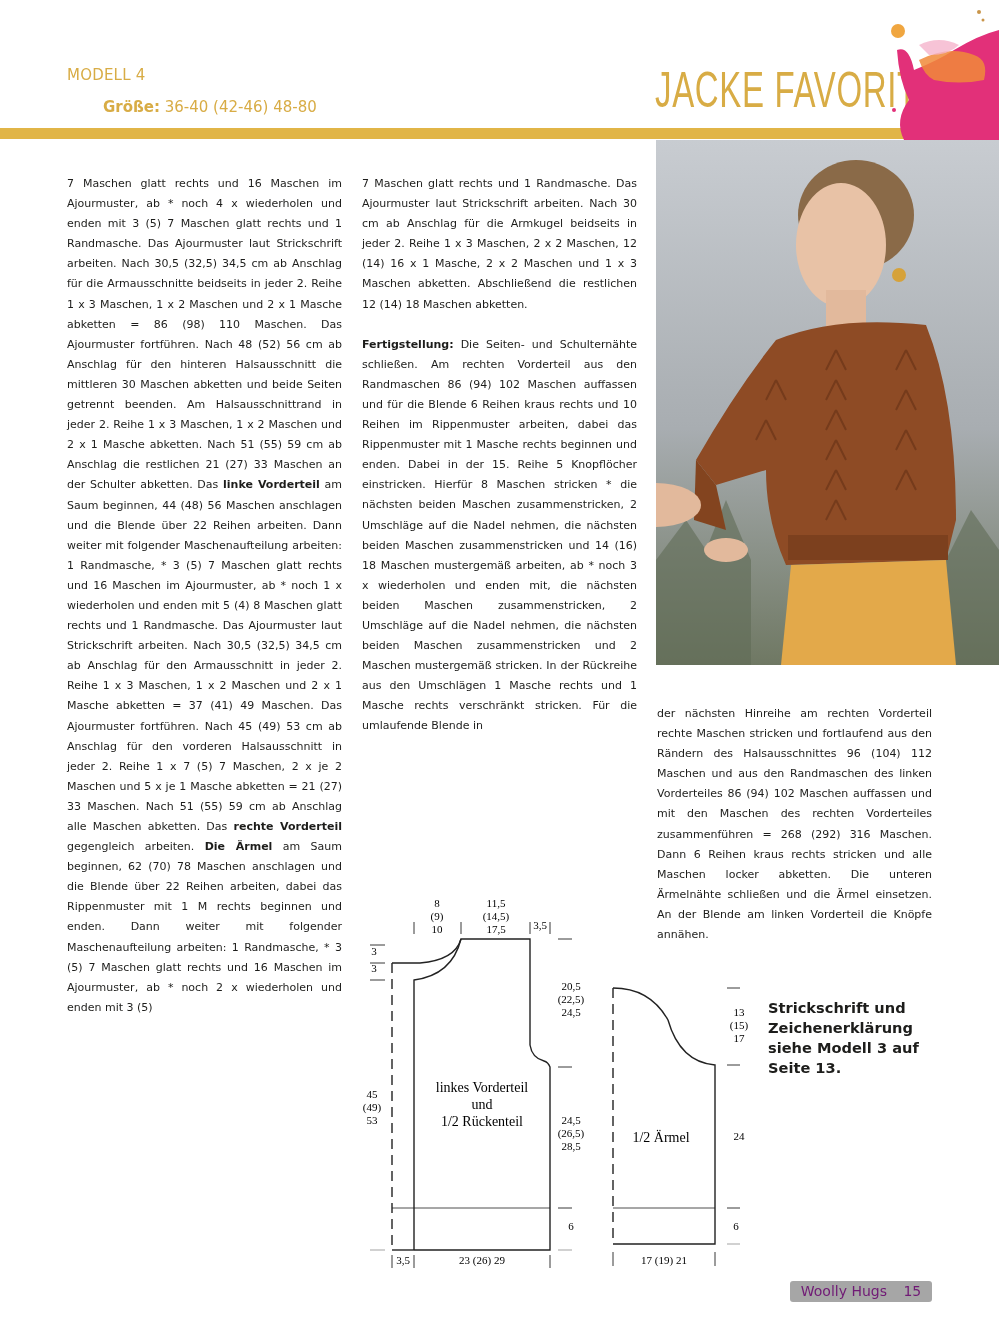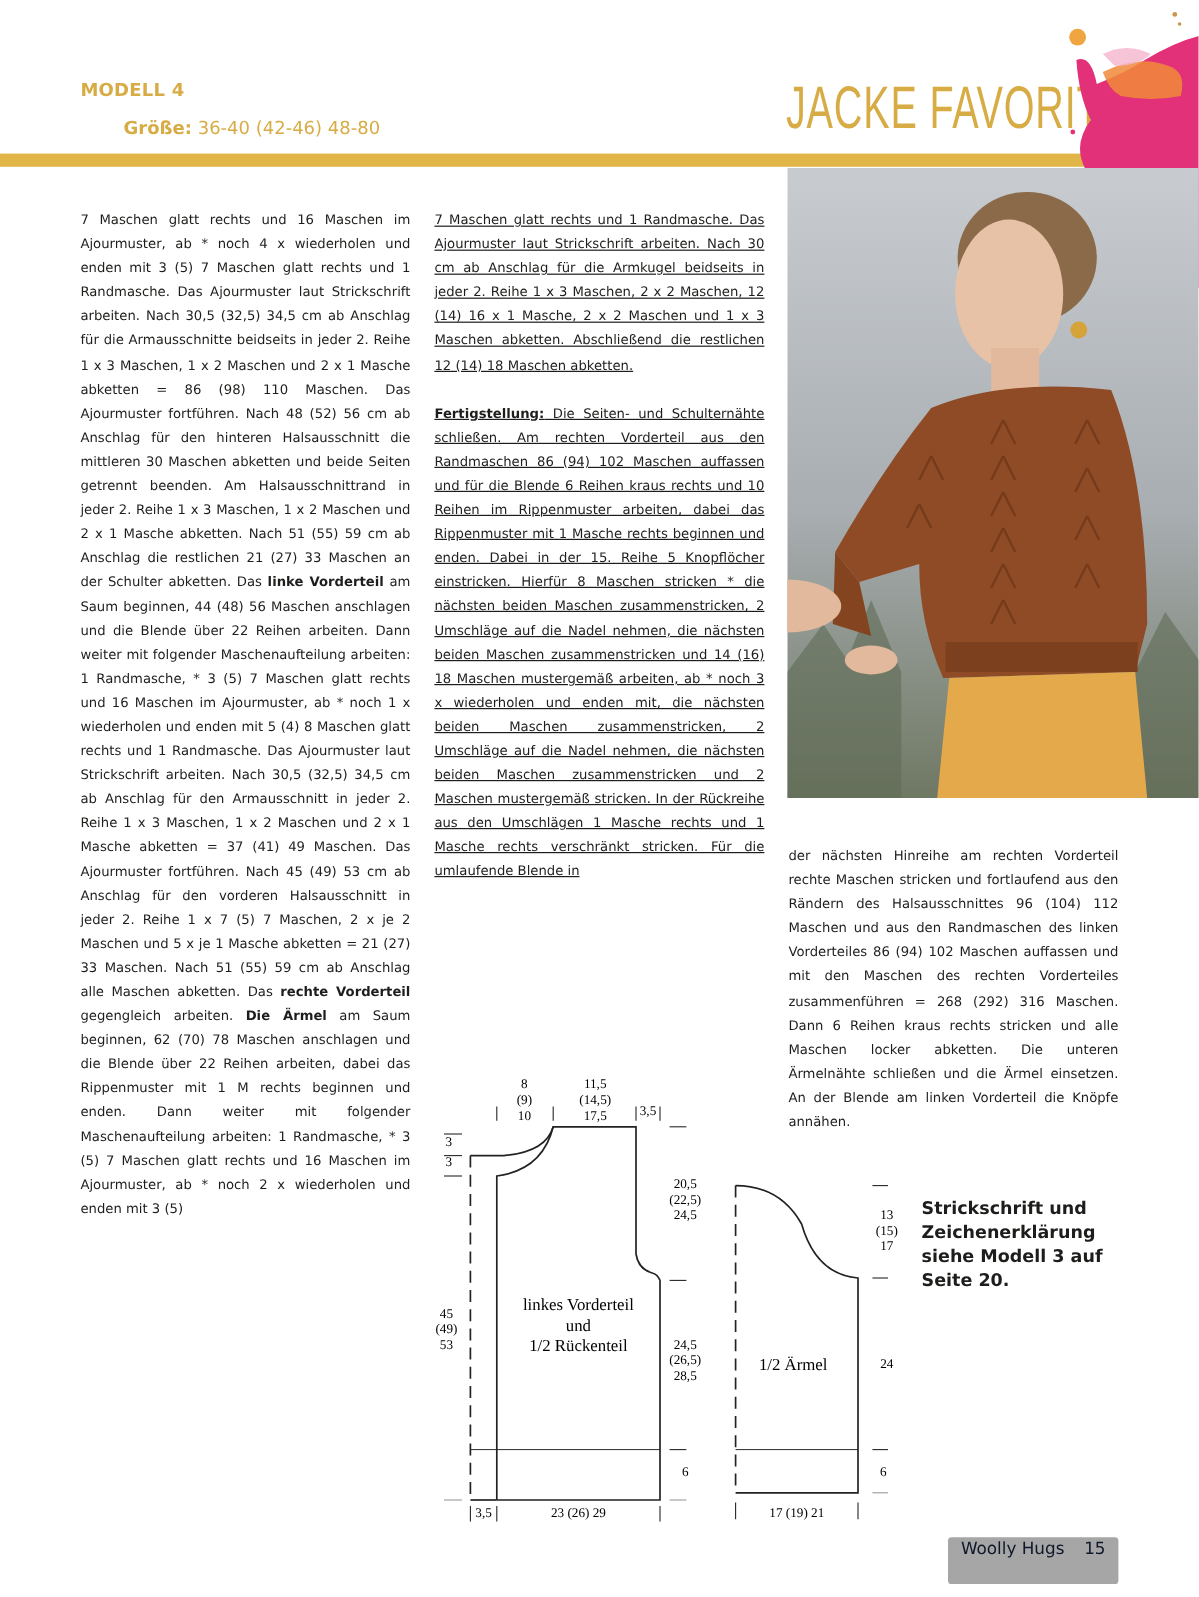--- a/index.html
+++ b/index.html
@@ -1,31 +1,31 @@
 <!DOCTYPE html>
 <html><head>
 <meta charset="utf-8">
 <style>
   html, body { margin:0; padding:0; background:#ffffff; }
   body { width:999px; height:1331px; position:relative; overflow:hidden; font-family:"DejaVu Sans", sans-serif; color:#1d1d1b; }
-  .model { position:absolute; left:67px; top:66px; font-size:15px; font-weight:bold; color:#d8ac45; letter-spacing:0.2px; }
+  .model { position:absolute; left:67px; top:66px; font-size:15px; font-weight:normal; color:#d8ac45; letter-spacing:0.2px; }
   .size { position:absolute; left:67px; top:98px; font-size:15px; color:#d8ac45; }
   .size b { font-weight:bold;margin-left:36px; }
   .title { position:absolute; left:655px; top:62px; font-family:"Liberation Sans Narrow","Liberation Sans", sans-serif; font-size:50px; line-height:56px; color:#d8ac45; transform:scaleX(0.66); transform-origin:left top; letter-spacing:1px; white-space:nowrap; }
   .rule { position:absolute; left:0; top:128px; width:930px; height:11px; background:#e1b547; }
   .splash { position:absolute; right:0; top:0; width:120px; height:240px; }
   .photo { position:absolute; left:656px; top:140px; width:343px; height:525px; overflow:hidden; }
   .col { position:absolute; font-size:11px; line-height:20.1px; text-align:justify; hyphens:manual; }
   .col p { margin:0; }
   .c1 { left:67px; top:174px; width:275px; }
-  .c2 { left:362px; top:174px; width:275px;text-decoration:underline; }
+  .c2 { left:362px; top:174px; width:275px; }
   .c3 { left:657px; top:704px; width:275px; }
   .note { position:absolute; left:768px; top:998px; width:165px; font-size:14.6px; font-weight:bold; line-height:20px; }
   .diagram { position:absolute; left:355px; top:890px; width:400px; height:390px; font-family:"Liberation Serif", serif; }
-  .footer { position:absolute; left:790px; top:1281px; width:142px; height:39px; background:#a6a6a6; border-radius:3px; color:#0f172a; font-size:14px; line-height:21px; text-align:center; }
+  .footer { position:absolute; left:790px; top:1281px; width:142px; height:21px; background:#a6a6a6; border-radius:3px; color:#701a75; font-size:14px; line-height:21px; text-align:center; }
   .footer span { margin:0 6px; }
 </style>
 </head>
 <body>
 
 <div class="model">MODELL 4</div>
 <div class="size"><b>Größe:</b> <span>36-40 (42-46) 48-80</span></div>
 <div class="title">JACKE FAVORIT</div>
 <div class="rule"></div>
 
@@ -83,21 +83,21 @@
 
 <div class="col c2">
   <p>7 Maschen glatt rechts und 1 Randmasche. Das Ajourmuster laut Strickschrift arbeiten. Nach 30 cm ab Anschlag für die Armkugel beidseits in jeder 2. Reihe 1 x 3 Maschen, 2 x 2 Maschen, 12 (14) 16 x 1 Masche, 2 x 2 Maschen und 1 x 3 Maschen abketten. Abschließend die restlichen 12 (14) 18 Maschen abketten.</p>
   <p style="margin-top:20px;"><b>Fertigstellung:</b><span> Die Seiten- und Schulternähte schließen. Am rechten Vorderteil aus den Randmaschen 86 (94) 102 Maschen auffassen und für die Blende 6 Reihen kraus rechts und 10 Reihen im Rippenmuster arbeiten, dabei das Rippenmuster mit 1 Masche rechts beginnen und enden. Dabei in der 15. Reihe 5 Knopflöcher einstricken. Hierfür 8 Maschen stricken * die nächsten beiden Maschen zusammenstricken, 2 Umschläge auf die Nadel nehmen, die nächsten beiden Maschen zusammenstricken und 14 (16) 18 Maschen mustergemäß arbeiten, ab * noch 3 x wiederholen und enden mit, die nächsten beiden Maschen zusammenstricken, 2 Umschläge auf die Nadel nehmen, die nächsten beiden Maschen zusammenstricken und 2 Maschen mustergemäß stricken. In der Rückreihe aus den Umschlägen 1 Masche rechts und 1 Masche rechts verschränkt stricken. Für die umlaufende Blende in</span></p>
 </div>
 
 <div class="col c3">
   <p>der nächsten Hinreihe am rechten Vorderteil rechte Maschen stricken und fortlaufend aus den Rändern des Halsausschnittes 96 (104) 112 Maschen und aus den Randmaschen des linken Vorderteiles 86 (94) 102 Maschen auffassen und mit den Maschen des rechten Vorderteiles zusammenführen = 268 (292) 316 Maschen. Dann 6 Reihen kraus rechts stricken und alle Maschen locker abketten. Die unteren Ärmelnähte schließen und die Ärmel einsetzen. An der Blende am linken Vorderteil die Knöpfe annähen.</p>
 </div>
 
-<div class="note">Strickschrift und Zeichenerklärung siehe Modell 3 auf Seite 20.</div>
+<div class="note">Strickschrift und Zeichenerklärung siehe Modell 3 auf Seite 13.</div>
 
 <svg class="diagram" viewBox="355 890 400 390" width="400" height="390" style="position:absolute;left:355px;top:890px;">
   <g stroke="#222" fill="none" stroke-width="1.4">
 
     <path d="M414 1250 L550 1250 L550 1067 Q548 1062 544 1061 Q532 1058 530 1045 L530 939 L461 939 Q455 960 420 963 L392 963"></path>
     <path d="M461 939 Q452 975 414 980 L414 1250"></path>
     <line x1="392" y1="963" x2="392" y2="1250" stroke-dasharray="10,6"></line>
     <line x1="392" y1="1250" x2="414" y2="1250"></line>
     <line x1="392" y1="1208" x2="550" y2="1208" stroke-width="0.8"></line>
 

